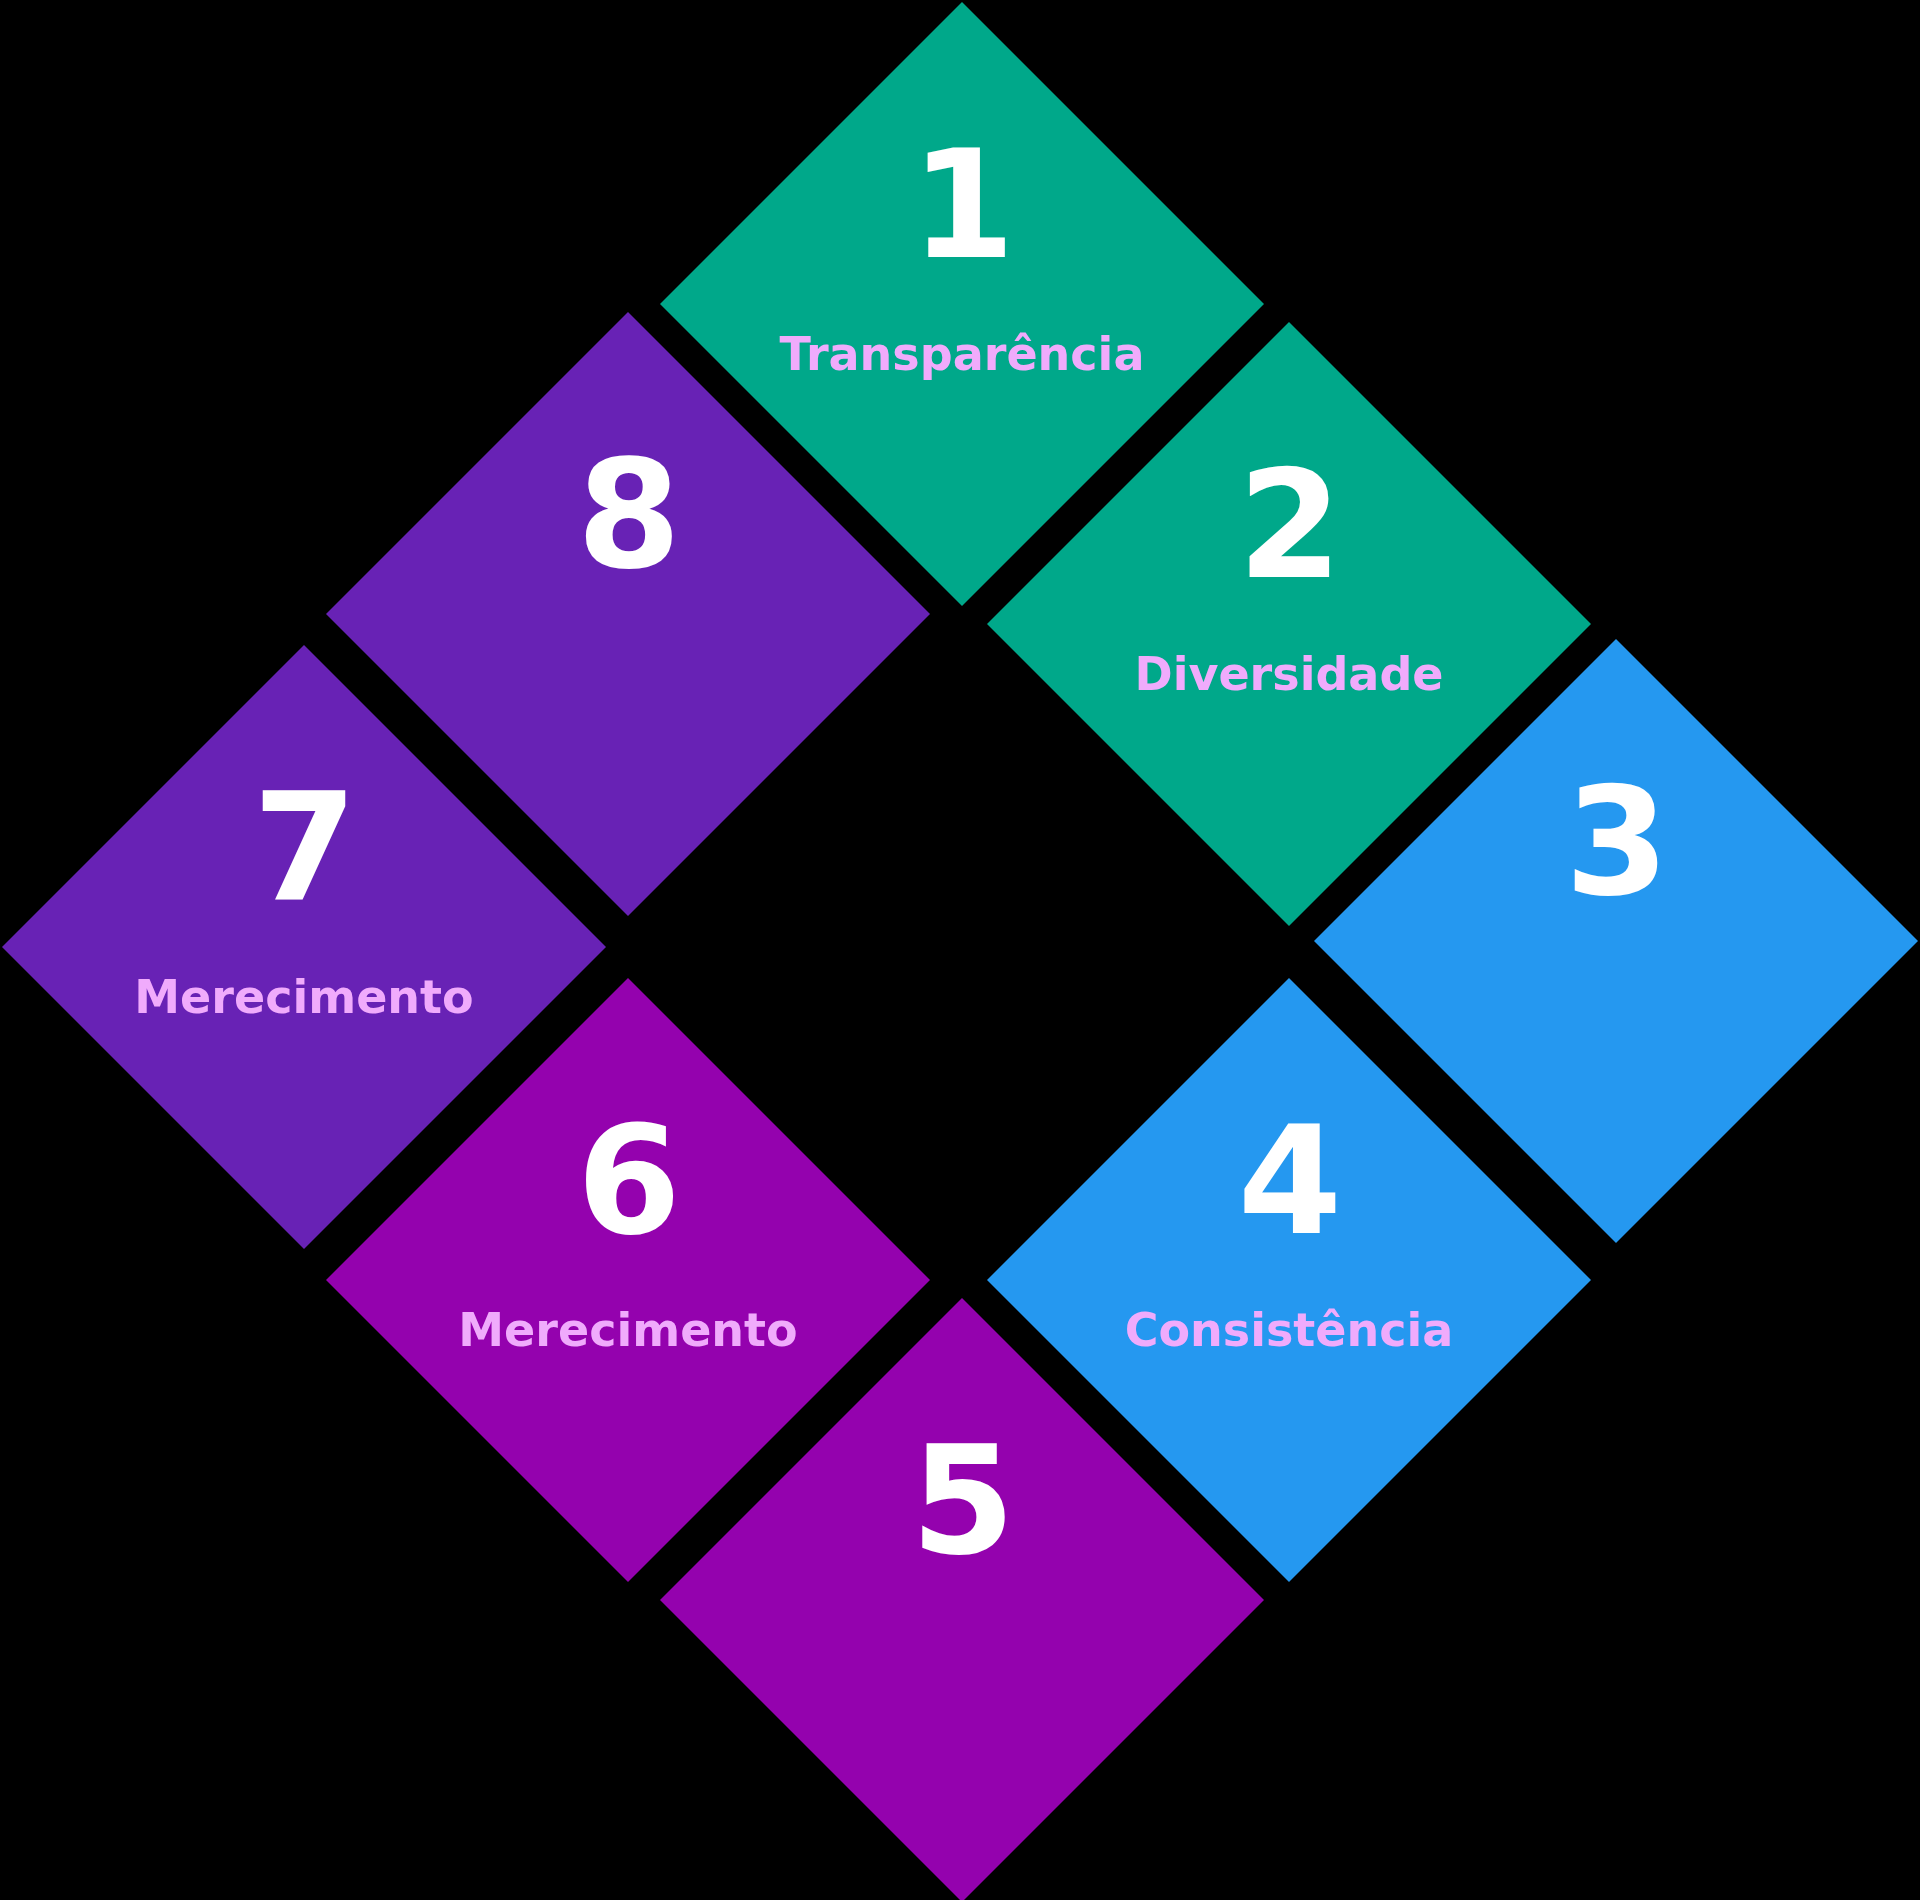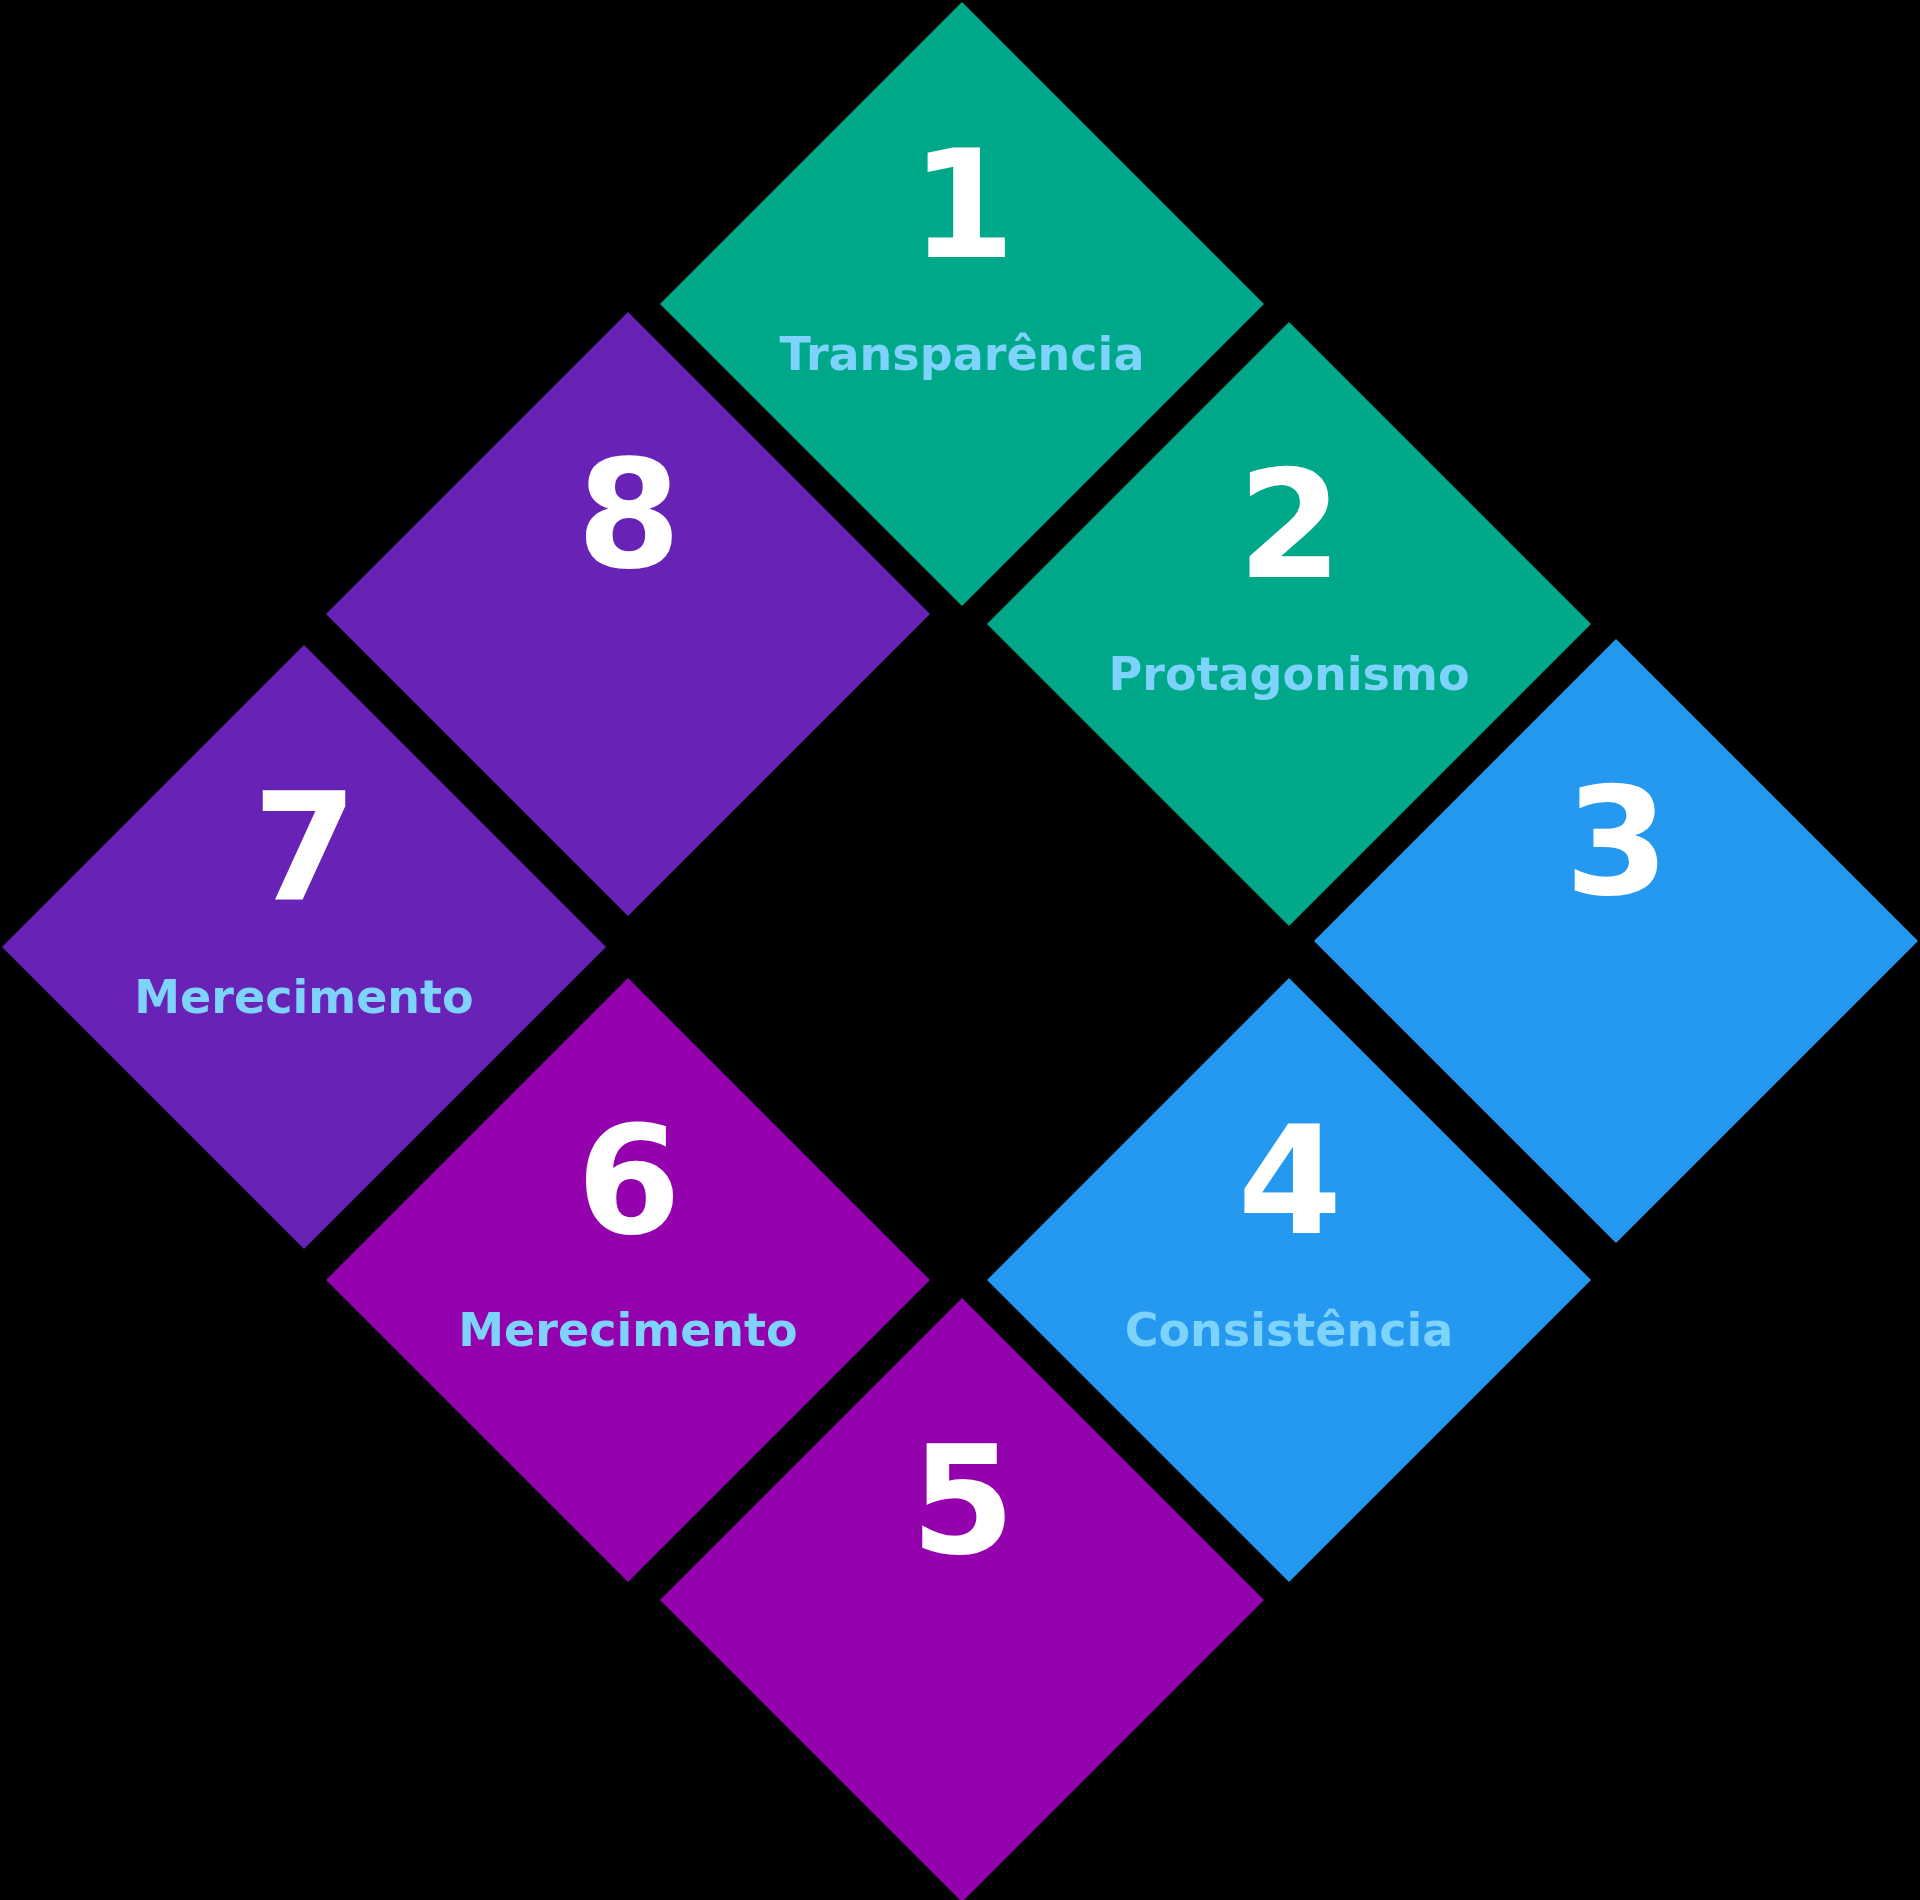--- a/index.html
+++ b/index.html
@@ -3,37 +3,37 @@
 <meta charset="utf-8">
 <style>
   html, body { margin:0; padding:0; background:#000; }
   body { width:1920px; height:1900px; position:relative; overflow:hidden; font-family:"DejaVu Sans", sans-serif; }
   .tile { position:absolute; width:604px; height:604px; }
   .tile .shape { position:absolute; left:0; top:0; width:100%; height:100%;
     clip-path: polygon(50% 0, 100% 50%, 50% 100%, 0 50%); }
   .tile .num { position:absolute; left:0; width:100%; text-align:center; top:118px;
     color:#fff; font-family:"DejaVu Sans", sans-serif; font-weight:bold; font-size:150px; line-height:170px; letter-spacing:-2px; }
   .tile .label { position:absolute; left:0; width:100%; text-align:center; top:322px;
-    color:#7dd3fc; font-family:"DejaVu Sans", sans-serif; font-weight:bold; font-size:46px; line-height:60px; }
+    color:#f0abfc; font-family:"DejaVu Sans", sans-serif; font-weight:bold; font-size:46px; line-height:60px; }
 </style>
 </head>
 <body>
 
 <div>
 
   <div class="tile" style="left:660px; top:2px;">
     <div class="shape" style="background:#00A88A;"></div>
     <div class="num">1</div>
     <div class="label">Transparência</div>
   </div>
 
   <div class="tile" style="left:987px; top:322px;">
     <div class="shape" style="background:#00A88A;"></div>
     <div class="num">2</div>
-    <div class="label">Protagonismo</div>
+    <div class="label">Diversidade</div>
   </div>
 
   <div class="tile" style="left:1314px; top:639px;">
     <div class="shape" style="background:#2598F0;"></div>
     <div class="num">3</div>
   </div>
 
   <div class="tile" style="left:987px; top:978px;">
     <div class="shape" style="background:#2598F0;"></div>
     <div class="num">4</div>

